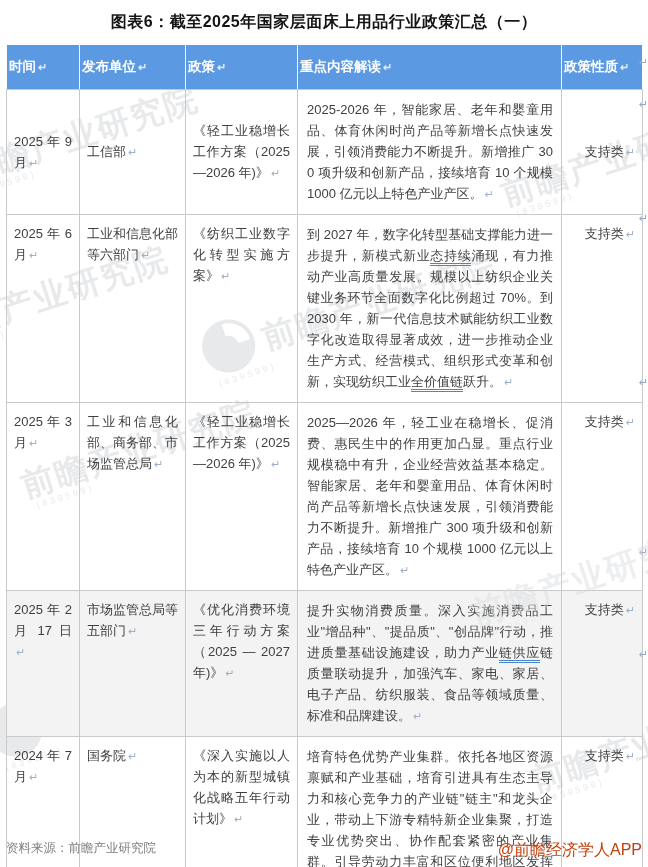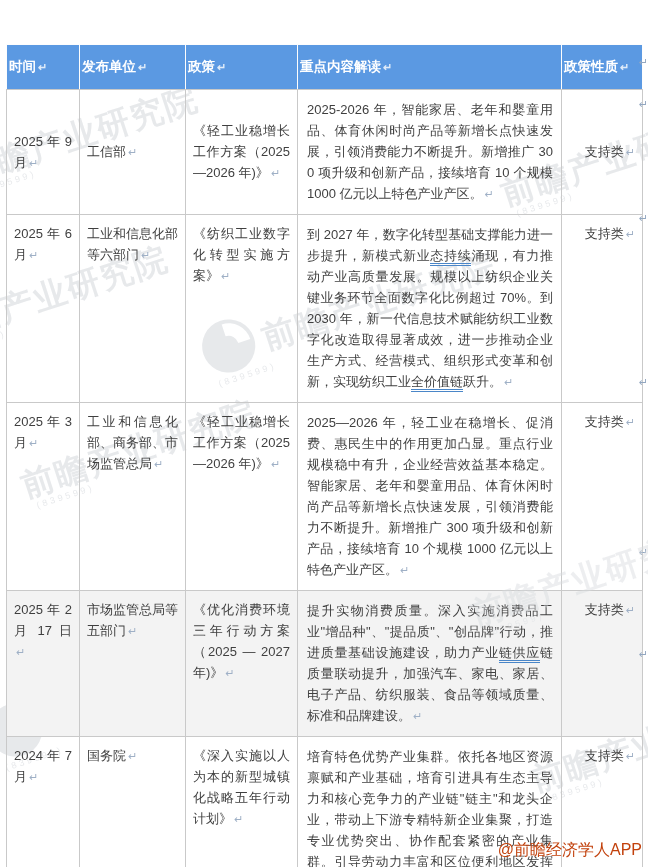--- a/index.html
+++ b/index.html
@@ -112,20 +112,21 @@
         <circle cx="12" cy="12" r="11" fill="currentColor"></circle>
         <path d="M12 2.6 a9.4 9.4 0 0 1 9.4 9.4 h-5.2 a4.2 4.2 0 0 0 -4.2 -4.2 z" fill="#ffffff"></path>
       </svg><span class="wm-text">前瞻产业研究院</span>
     <span class="wm-sub">(839599)</span>
   </div>
   <div class="wm" style="left:528px;top:726px;">
     <span class="wm-text">前瞻产业研究院</span>
     <span class="wm-sub">(839599)</span>
   </div>
 
+  <h1 class="title">图表6：截至2025年国家层面床上用品行业政策汇总（一）</h1>
 
   <table>
     <colgroup>
       <col style="width:73px">
         <col style="width:106px">
         <col style="width:112px">
       <col style="width:264px">
         <col style="width:81px">
     </colgroup>
     <thead>
@@ -178,14 +179,15 @@
 
   <div class="edge-marks">
     <span>↵</span>
     <span>↵</span>
     <span>↵</span>
     <span>↵</span>
     <span>↵</span>
     <span>↵</span>
   </div>
 
+  <div class="footer-left">资料来源：前瞻产业研究院</div>
   <div class="footer-right">@前瞻经济学人APP</div>
 </div>
 
 </body></html>

